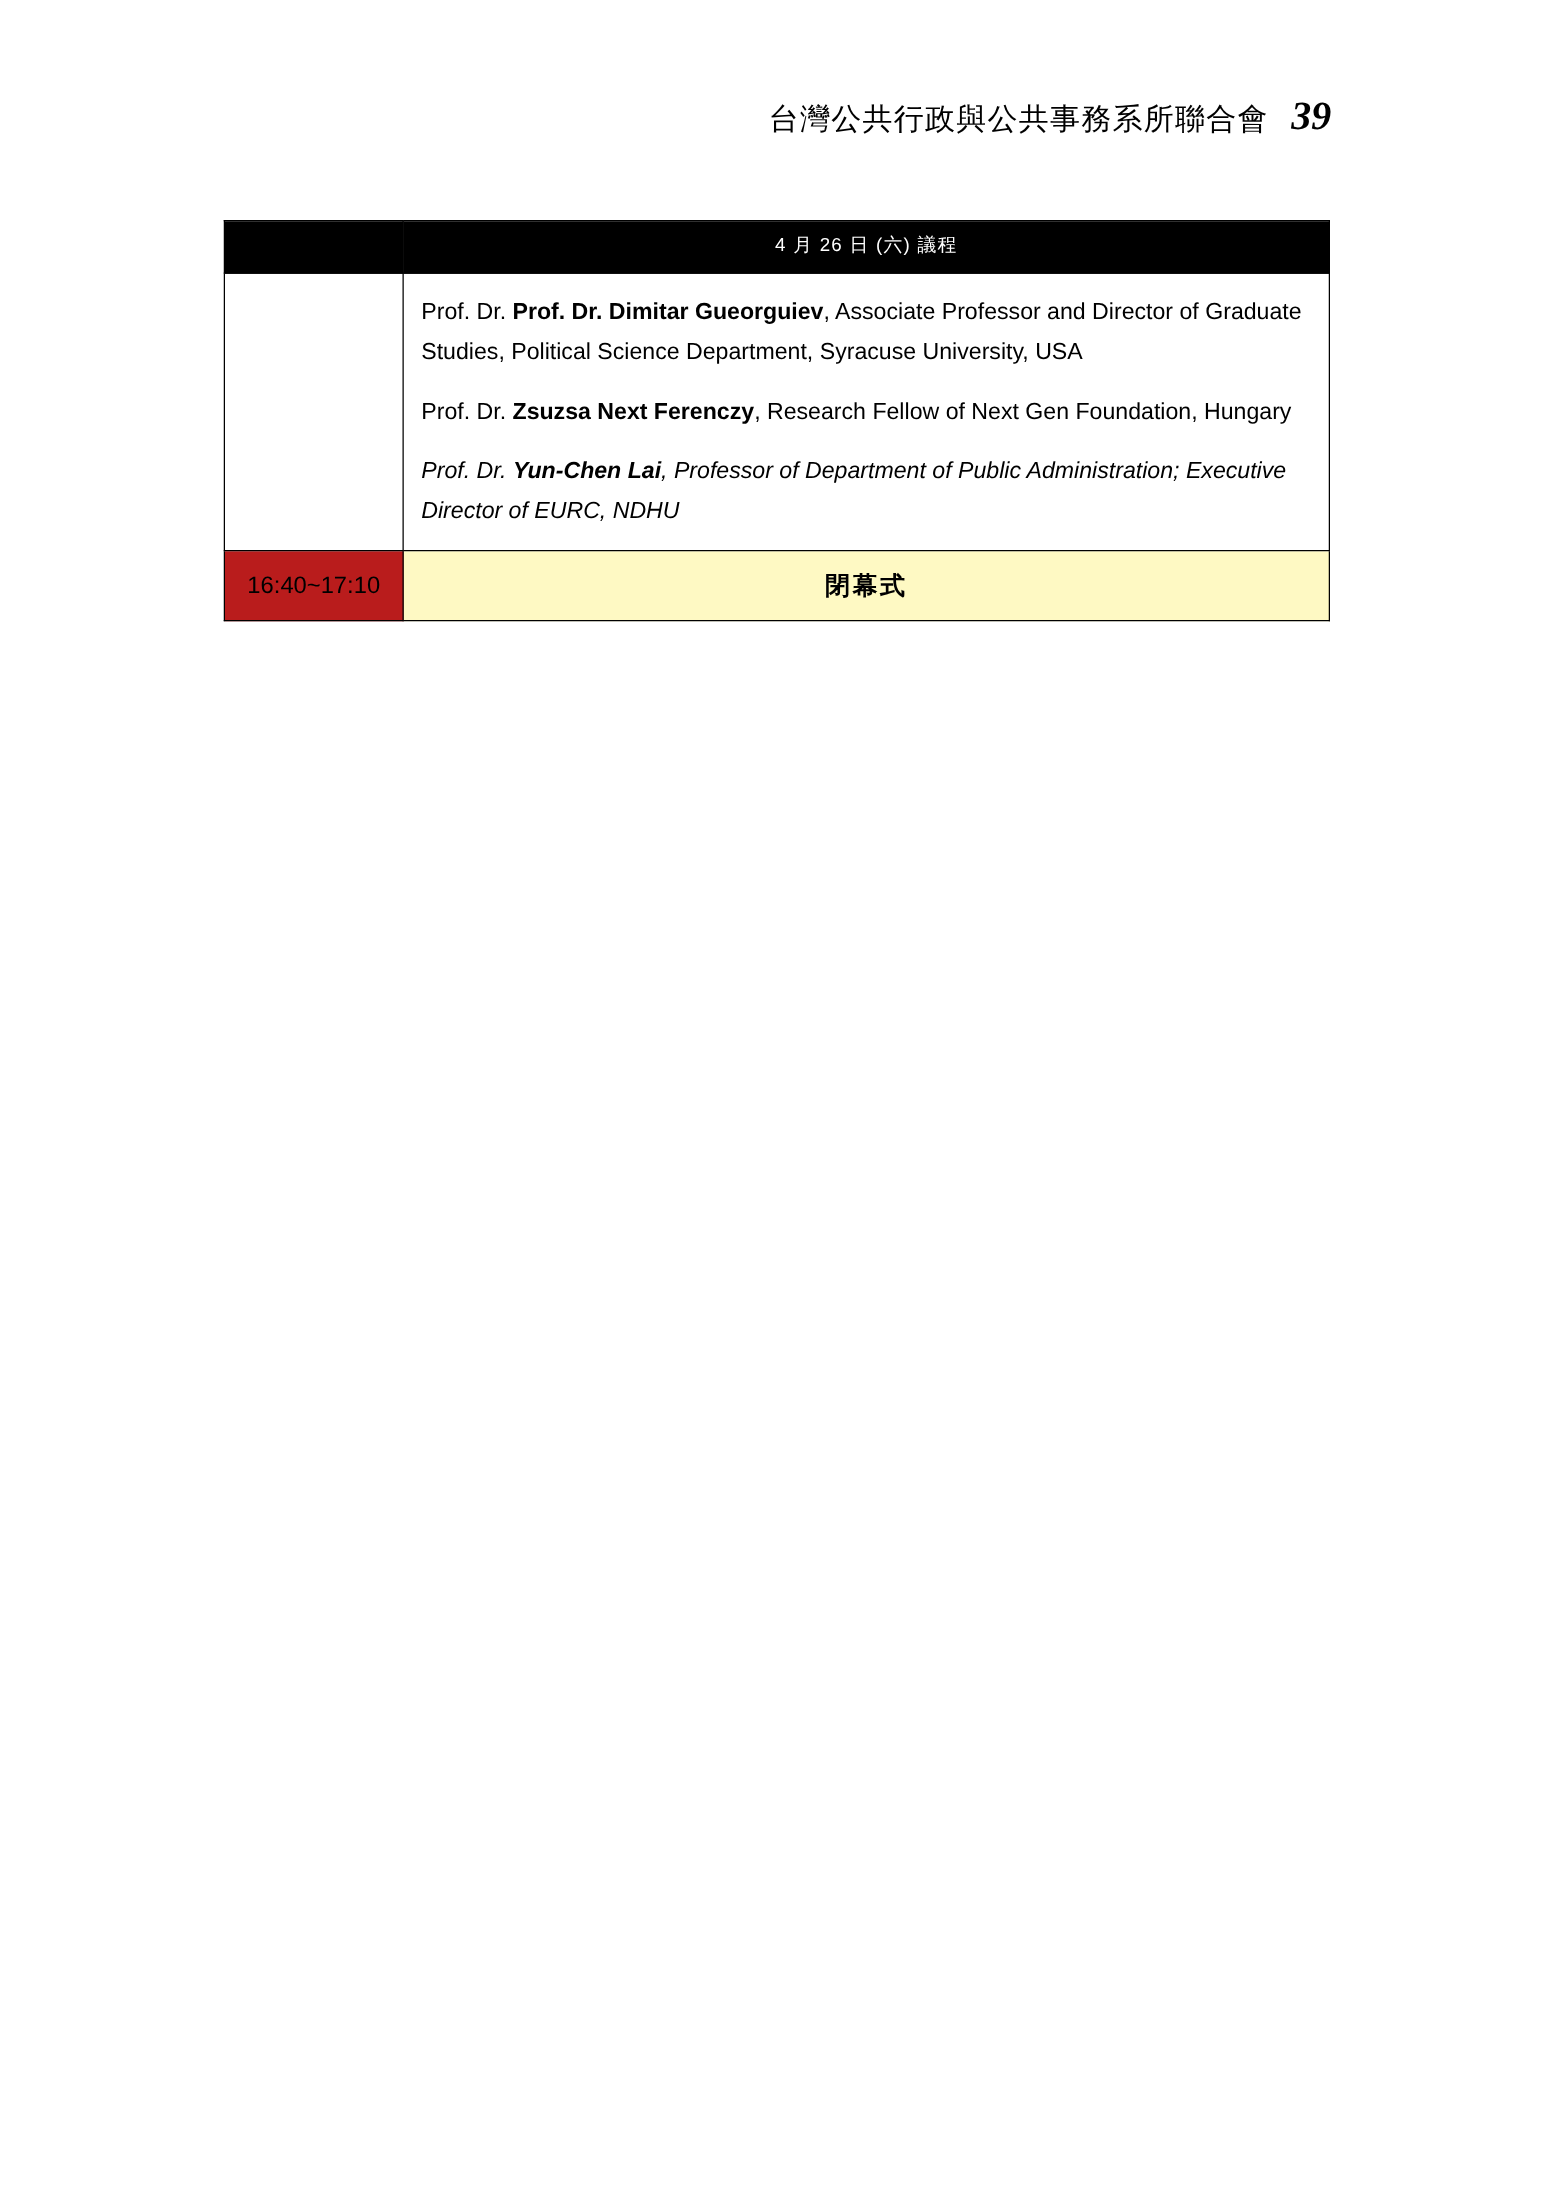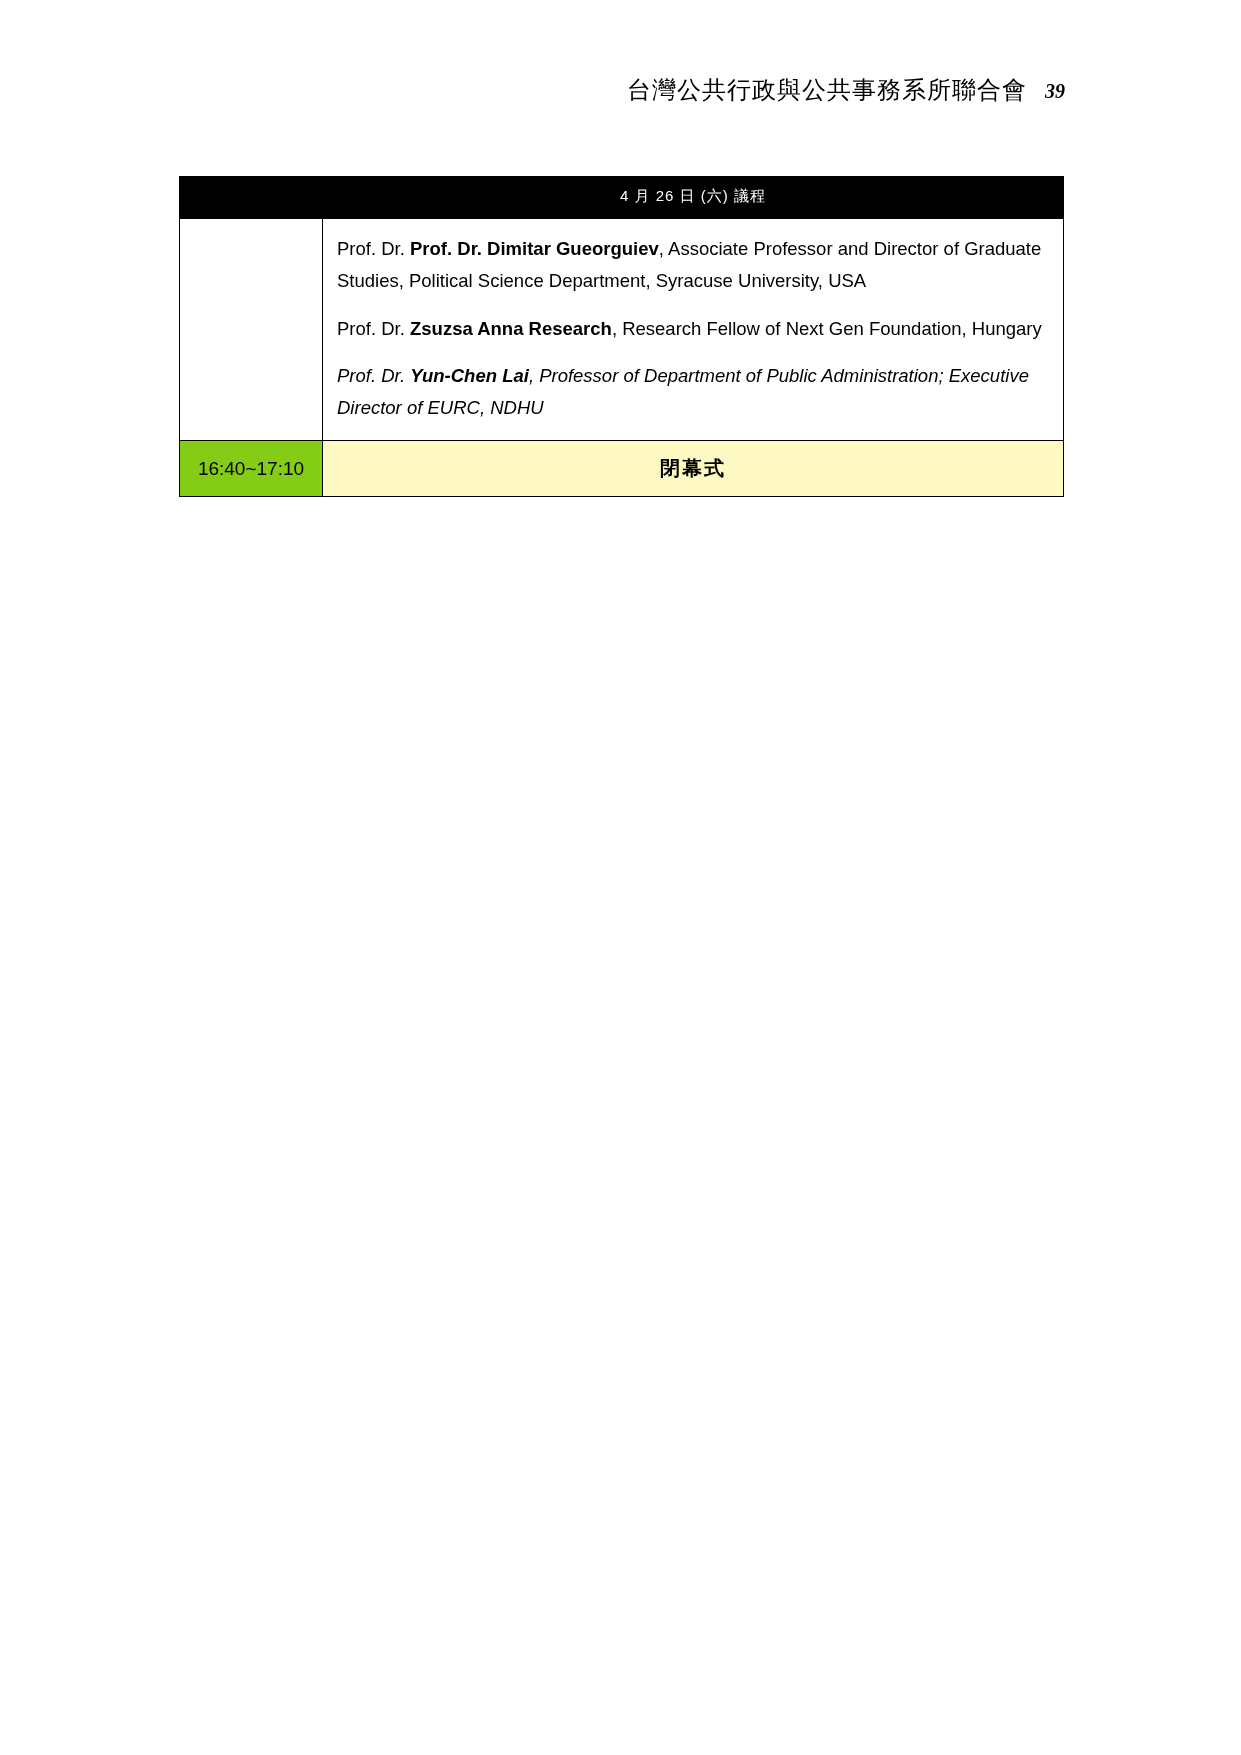--- a/index.html
+++ b/index.html
@@ -31,21 +31,21 @@
     align-items: baseline;
     gap: 18px;
   }
   .header-title {
     font-size: 24px;
     letter-spacing: 1px;
     color: #000;
     white-space: nowrap;
   }
   .header-pagenum {
-    font-size: 20px;
+    font-size: 32px;
     font-weight: bold;
     font-style: italic;
     font-family: "Liberation Serif", serif;
     color: #000;
   }
   
   .agenda-table {
     position: absolute;
     top: 176px;
     left: 179px;
@@ -90,21 +90,21 @@
     font-style: italic;
   }
   .speaker-name {
     font-weight: bold;
   }
   .time-cell {
     text-align: center;
     font-size: 19px;
     padding: 9px 0 9px 0;
     vertical-align: middle;
-    background: #84cc16;
+    background: #b91c1c;
   }
   .closing-cell {
     background: #fef9c3;
     text-align: center;
     font-size: 20px;
     font-weight: bold;
     padding: 9px 0 9px 0;
     vertical-align: middle;
     letter-spacing: 2px;
   }
@@ -129,21 +129,21 @@
     </colgroup>
     <tbody>
       <tr class="row-header">
         <td class="col-time"></td>
         <td class="col-body">4 月 26 日 (六) 議程</td>
       </tr>
       <tr>
         <td class="col-time"></td>
         <td class="speakers-cell">
           <p class="speaker-para"><span>Prof. Dr. </span><span class="speaker-name">Prof. Dr. Dimitar Gueorguiev</span><span>, Associate Professor and Director of Graduate Studies, Political Science Department, Syracuse University, USA</span></p>
-          <p class="speaker-para"><span>Prof. Dr. </span><span class="speaker-name">Zsuzsa Anna Research</span><span>, Research Fellow of Next Gen Foundation, Hungary</span></p>
+          <p class="speaker-para"><span>Prof. Dr. </span><span class="speaker-name">Zsuzsa Next Ferenczy</span><span>, Research Fellow of Next Gen Foundation, Hungary</span></p>
           <p class="speaker-para"><span>Prof. Dr. </span><span class="speaker-name">Yun-Chen Lai</span><span>, Professor of Department of Public Administration; Executive Director of EURC, NDHU</span></p>
         </td>
       </tr>
       <tr class="row-closing">
         <td class="col-time time-cell">16:40~17:10</td>
         <td class="col-body closing-cell">閉幕式</td>
       </tr>
     </tbody>
   </table>
 

